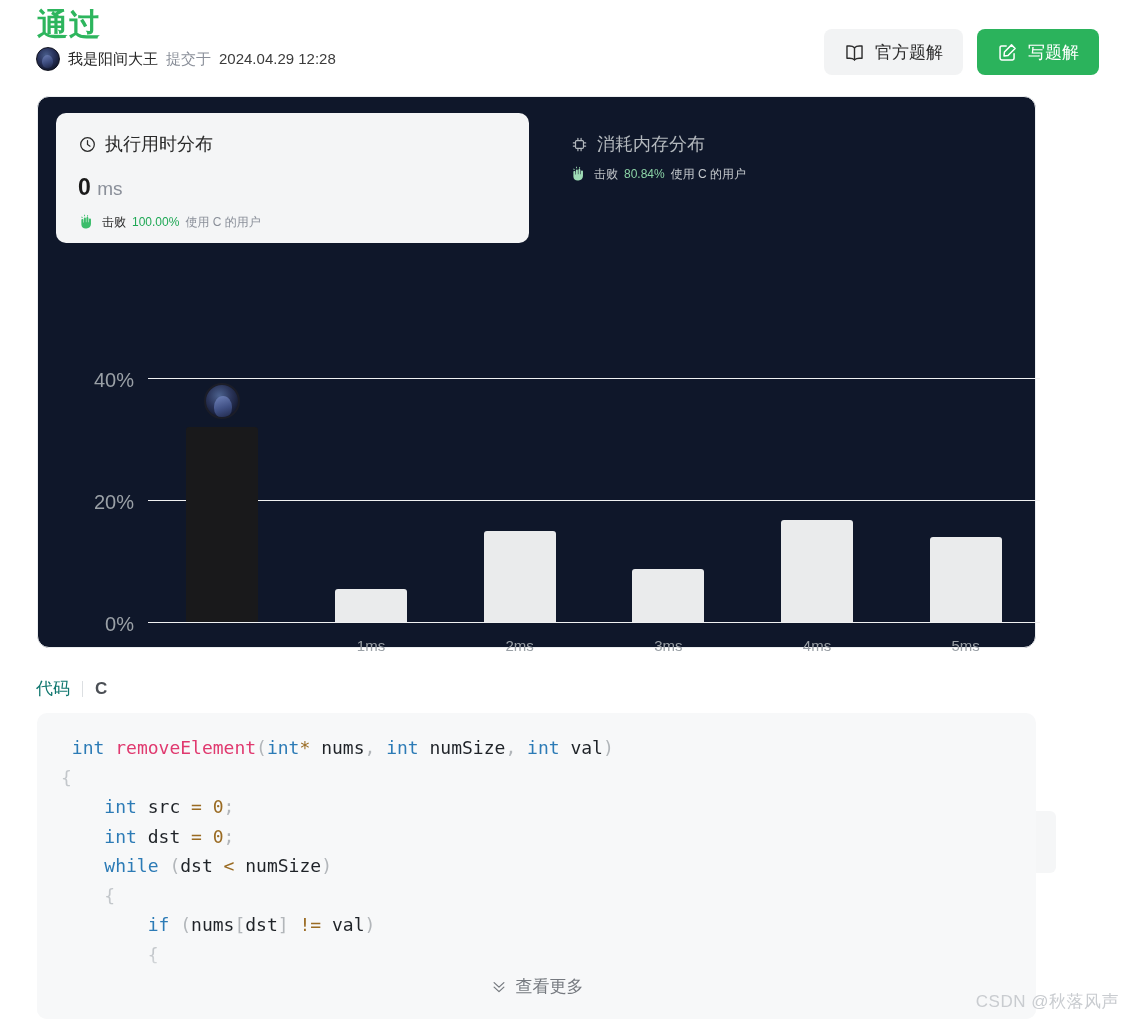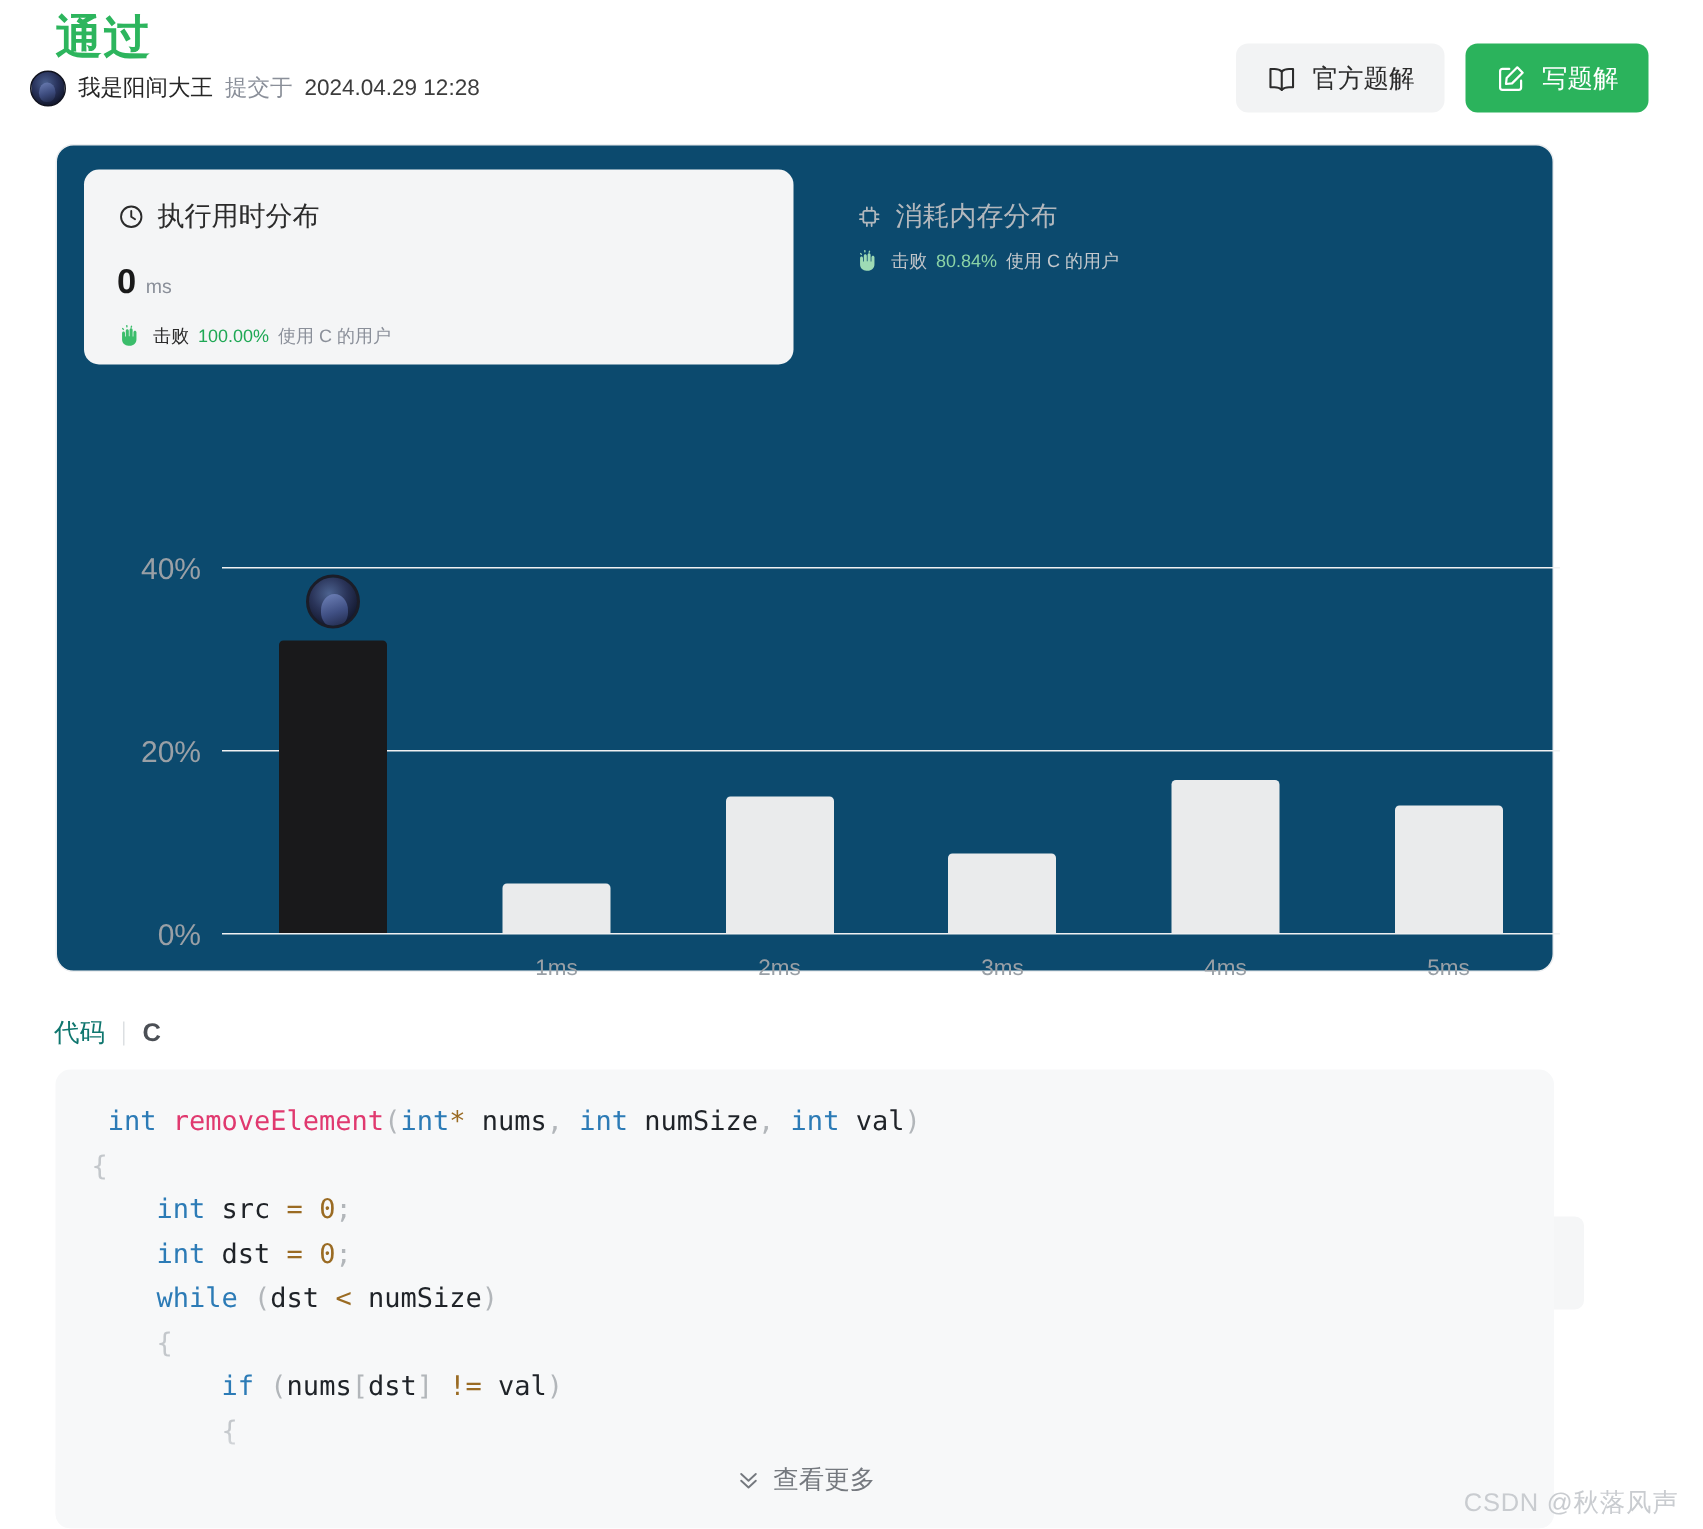--- a/index.html
+++ b/index.html
@@ -13,21 +13,21 @@
   }
 
   
   .header{position:absolute;left:0;top:0;width:1135px;height:88px;}
   .status-title{
     position:absolute;left:37px;top:8px;
     font-size:31px;line-height:34px;font-weight:600;
     color:#2db55d;letter-spacing:1px;
   }
   .submitter-row{
-    position:absolute;left:20px;top:47px;
+    position:absolute;left:36px;top:47px;
     display:flex;align-items:center;gap:8px;
     font-size:15px;line-height:24px;
   }
   .avatar-sm{
     width:22px;height:22px;border-radius:50%;
     background:radial-gradient(circle at 42% 34%, #4a5f8e 0%, #29335c 42%, #141a31 75%, #0b0f1c 100%);
     border:1px solid #11131f;flex:0 0 auto;position:relative;overflow:hidden;
   }
   .avatar-sm::after{
     content:"";position:absolute;left:5px;top:7px;width:11px;height:13px;border-radius:50% 50% 45% 45%;
@@ -49,33 +49,33 @@
   }
   .btn-primary{
     background:#2bb35c;color:#ffffff;
     height:46px;padding:0 20px;font-size:17px;
   }
   .ic{display:inline-flex;align-items:center;justify-content:center;}
 
   
   .perf-card{
     position:absolute;left:37px;top:96px;width:999px;height:552px;
-    border:1px solid #eceef0;border-radius:12px;background:#0c4a6e;box-sizing:border-box;
+    border:1px solid #eceef0;border-radius:12px;background:#0f172a;box-sizing:border-box;
   }
   .stats-row{position:absolute;left:0;top:0;width:999px;height:145px;}
   .stat-box{position:absolute;top:16px;width:473px;height:130px;border-radius:10px;box-sizing:border-box;padding:20px 22px;}
   .stat-box.active{left:18px;background:#f4f5f6;}
   .stat-box.inactive{left:510px;background:transparent;}
   .stat-head{display:flex;align-items:center;gap:8px;font-size:18px;line-height:22px;}
   .stat-head.active{color:#2b2b2b;}
   .stat-head.inactive{color:#b3b8bd;}
   .stat-value{margin-top:18px;font-size:23px;line-height:28px;font-weight:700;}
   .stat-value.active{color:#1a1a1a;}
   .stat-value.inactive{color:#b3b8bd;}
-  .stat-unit{font-size:13px;font-weight:400;}
+  .stat-unit{font-size:19px;font-weight:400;}
   .stat-unit.active{color:#8a8f99;}
   .stat-unit.inactive{color:#c5c9cd;}
   .stat-beat{margin-top:8px;font-size:12px;line-height:22px;display:flex;align-items:center;gap:6px;}
   .beat-label.active{color:#2b2b2b;}
   .beat-label.inactive{color:#c0c4c8;}
   .beat-pct{font-weight:400;}
   .beat-pct.active{color:#1fa855;}
   .beat-pct.inactive{color:#8bd3a6;}
   .beat-tail.active{color:#8a8f99;}
   .beat-tail.inactive{color:#c5c9cd;}

